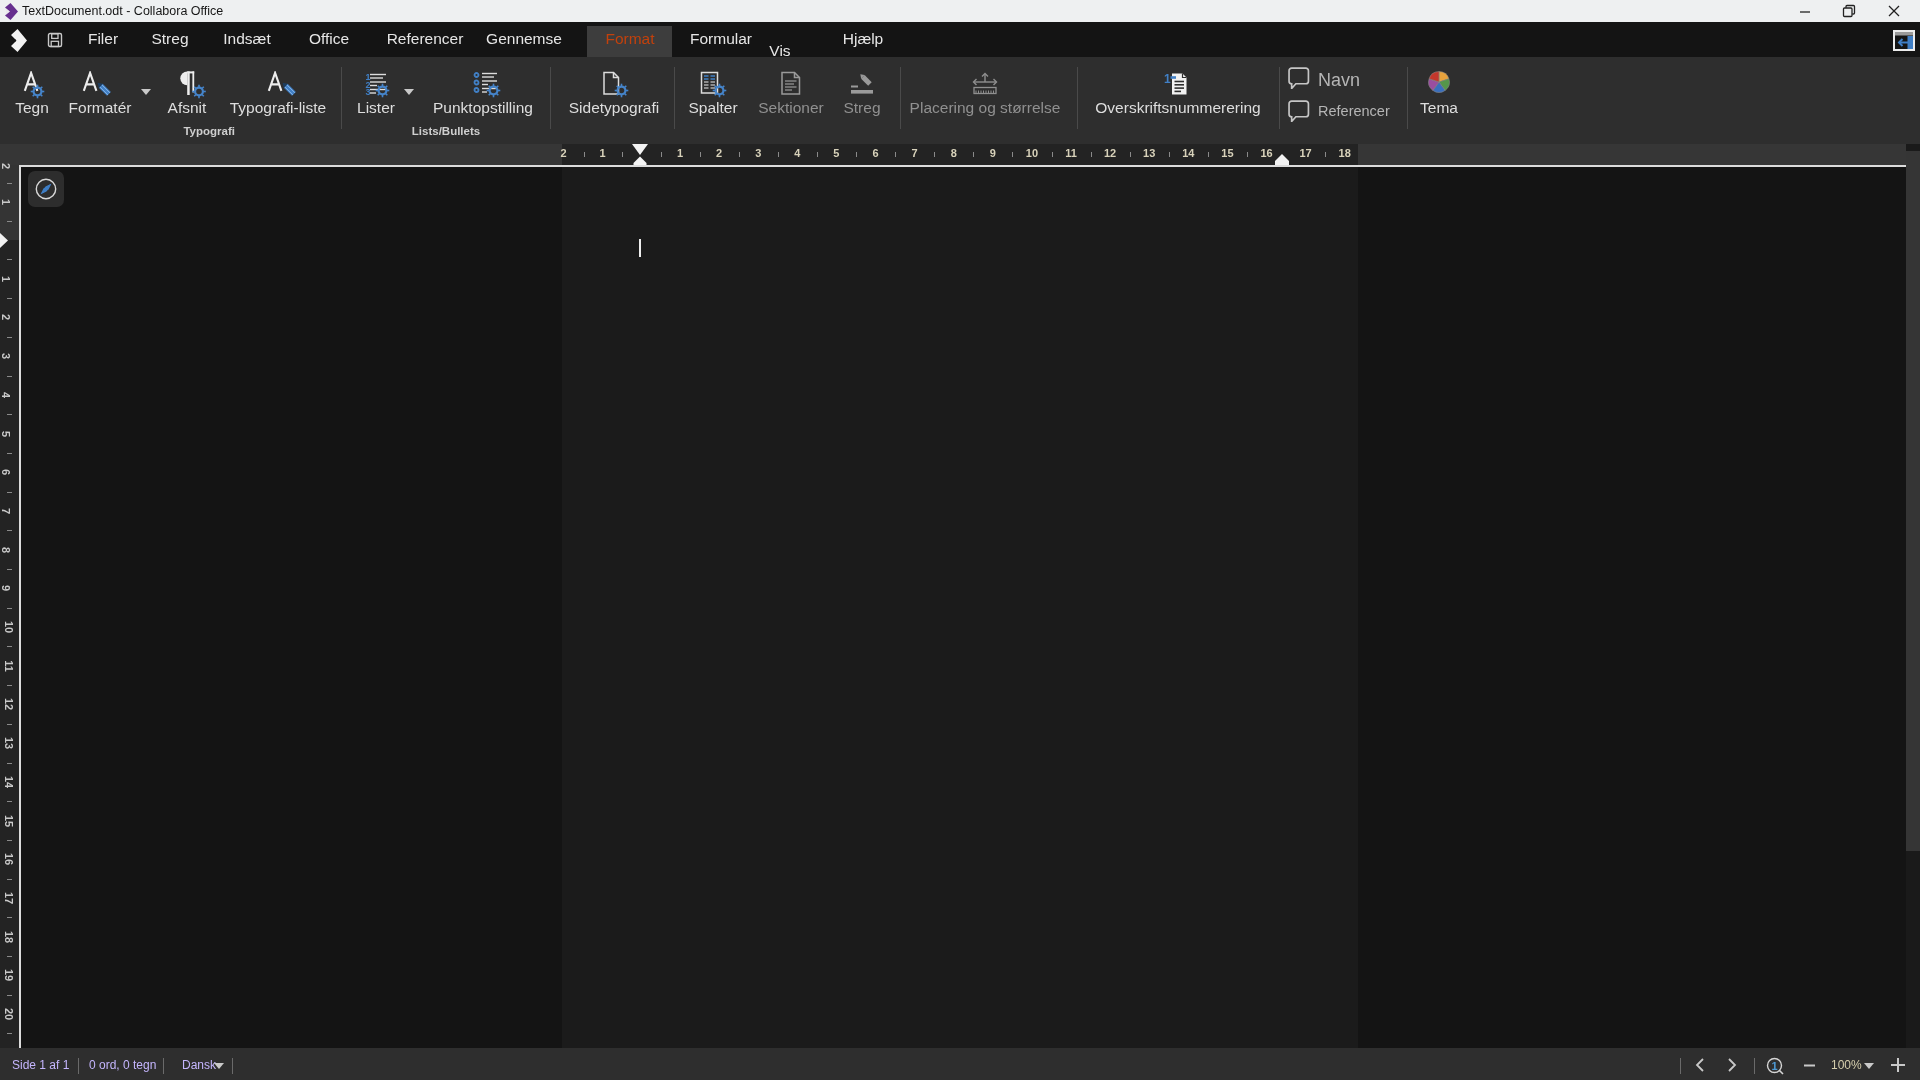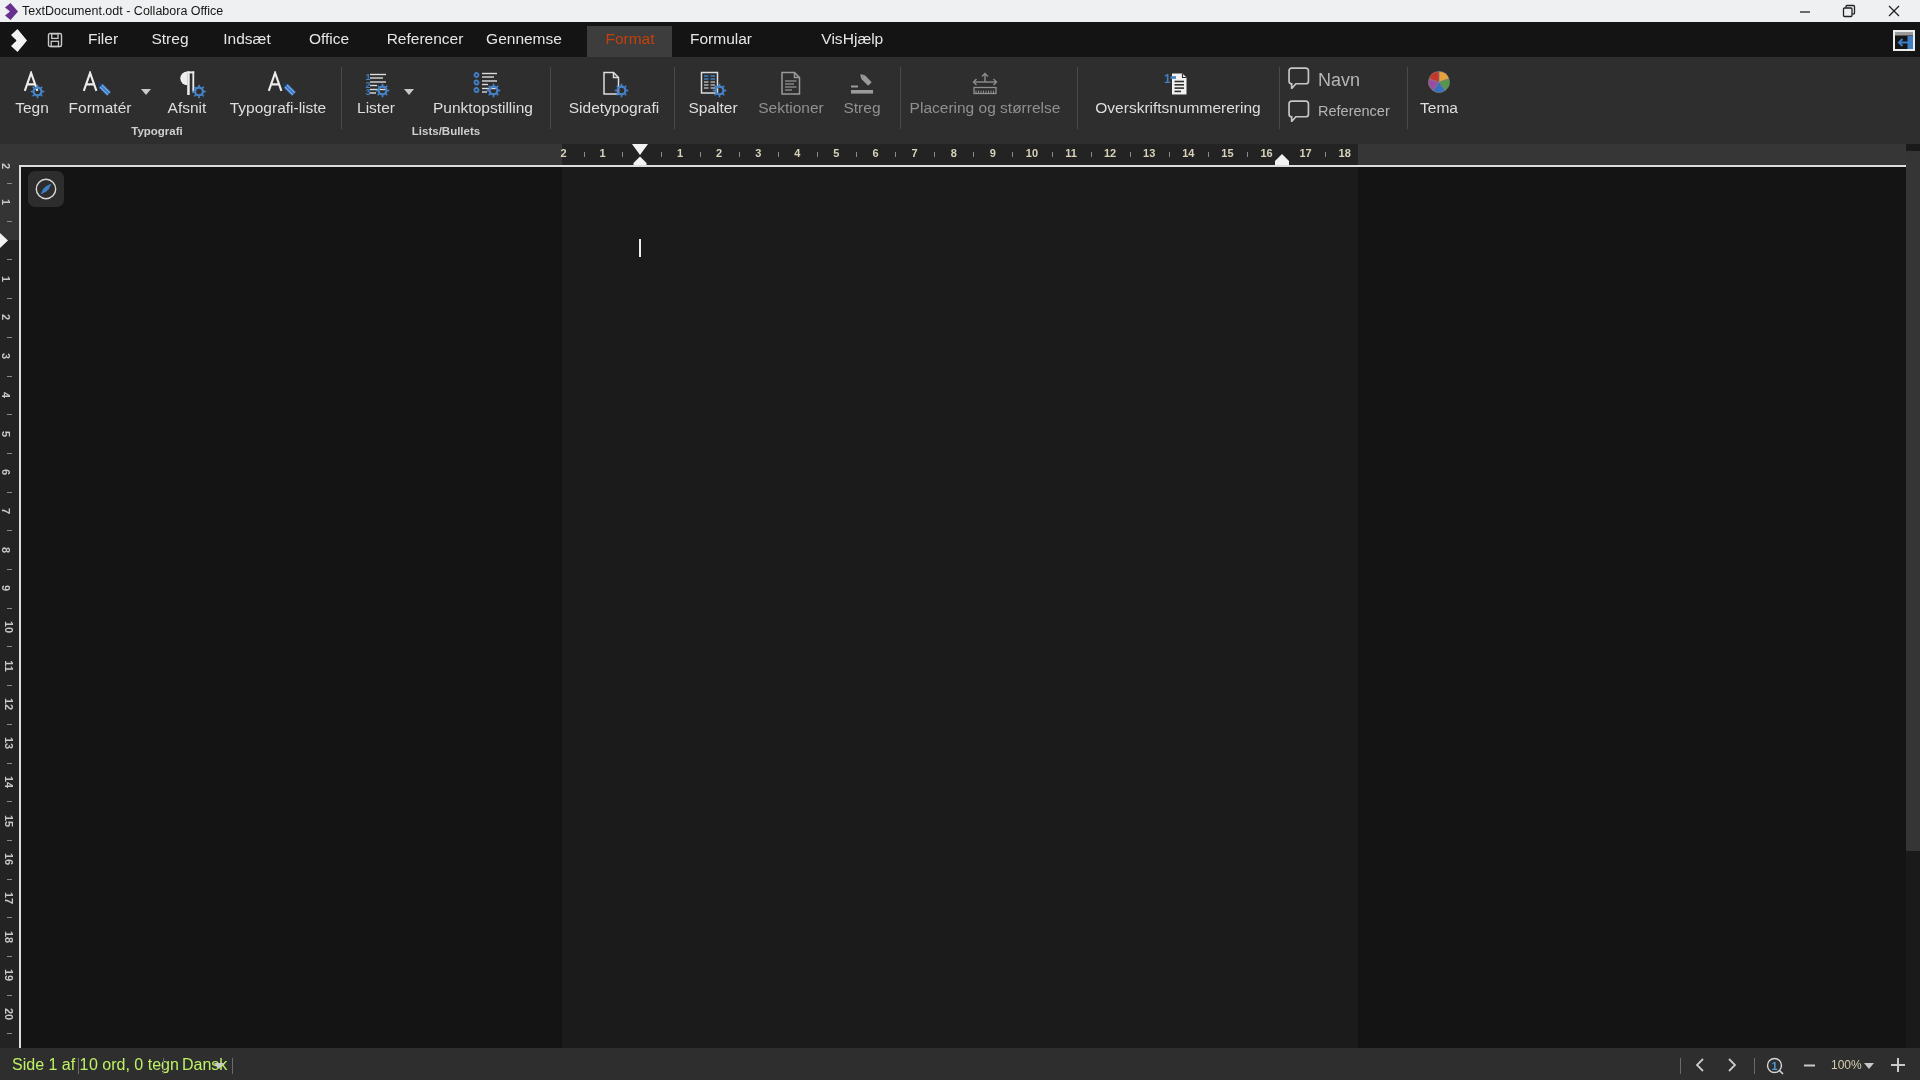--- a/index.html
+++ b/index.html
@@ -28,21 +28,21 @@
   .vnum { position:absolute; left:3px; font-size:11px; font-weight:bold; color:#c9c9c9; transform:translateY(-50%) rotate(90deg); }
   .vtick { position:absolute; left:7px; width:5px; height:1px; background:#8a8a8a; }
   #vline { position:absolute; left:19px; top:165px; width:2px; height:883px; background:#dcdcdc; }
   #docarea { position:absolute; left:21px; top:167px; width:1899px; height:881px; background:#141414; }
   #page { position:absolute; left:541px; top:0; width:796px; height:881px; background:#1b1b1b; }
   #navbtn { position:absolute; left:7px; top:4px; width:36px; height:36px; background:#2d2d2d; border-radius:7px; }
   #cursor { position:absolute; left:618px; top:72px; width:2px; height:18px; background:#eeeeee; }
   #sbtrack { position:absolute; left:1906px; top:144px; width:14px; height:904px; background:#1a1a1a; }
   #sbthumb { position:absolute; left:0; top:7px; width:14px; height:700px; background:#353535; }
   #statusbar { position:absolute; left:0; top:1048px; width:1920px; height:32px; background:#2e2e2e; }
-  .sitem { position:absolute; top:0; height:32px; line-height:34px; font-size:16px; color:#bef264; white-space:nowrap; }
+  .sitem { position:absolute; top:0; height:32px; line-height:34px; font-size:12px; color:#c4b5fd; white-space:nowrap; }
   .ssep { position:absolute; top:10px; width:1px; height:16px; background:#6a6a6a; }
 </style>
 </head>
 <body>
 
 <div id="titlebar">
   <svg class="abs" style="left:5px; top:3px;" width="13" height="17" viewBox="0 0 13 17">
     <polygon points="0,4.5 5.5,0 13,8.5 5.5,17 0,12.5 4.5,8.5" fill="#67308f"></polygon>
     <polygon points="1,5.5 5,8.5 1,11.5" fill="#e9e9ec"></polygon>
   </svg>
@@ -72,21 +72,21 @@
     <rect x="4.2" y="9.3" width="7.3" height="5.2" fill="none" stroke="#c9c9c9" stroke-width="1.3"></rect>
   </svg>
   <div class="mitem" style="left:83px;  width:40px;">Filer</div>
   <div class="mitem" style="left:147px; width:46px;">Streg</div>
   <div class="mitem" style="left:222px; width:50px;">Indsæt</div>
   <div class="mitem" style="left:303px; width:52px;">Office</div>
   <div class="mitem" style="left:386px; width:78px;">Referencer</div>
   <div class="mitem" style="left:484px; width:80px;">Gennemse</div>
   <div class="mitem" style="left:602px; width:56px; color:#c2410c;">Format</div>
   <div class="mitem" style="left:688px; width:66px;">Formular</div>
-  <div class="mitem" style="left:819px; width:26px;">Vis</div>
+  <div class="mitem" style="left:767px; width:26px;margin-top:12px;">Vis</div>
   <div class="mitem" style="left:840px; width:46px;">Hjælp</div>
   <svg class="abs" style="left:1893px; top:8px;" width="22" height="21" viewBox="0 0 22 21">
     <rect x="1" y="1" width="20" height="19" fill="none" stroke="#ececec" stroke-width="2"></rect>
     <rect x="2" y="2" width="18" height="3.5" fill="#9a9a9a"></rect>
     <rect x="14.5" y="6" width="5.5" height="13" fill="#3f7ec5"></rect>
     <g stroke="#3f7ec5" stroke-width="2" fill="none">
       <line x1="6" y1="12.5" x2="15" y2="12.5"></line>
       <polyline points="9.5,9 6,12.5 9.5,16"></polyline>
     </g>
   </svg>
@@ -154,21 +154,21 @@
   </div>
 
   <div class="tbtn" style="left:228px; width:100px;">
     <svg class="ticon" style="left:39px;" width="34" height="28" viewBox="0 0 34 28">
       <use href="#glyphA" transform="translate(1,1)"></use>
       <use href="#pencil" transform="translate(21,17)"></use>
     </svg>
     <div class="tlabel">Typografi-liste</div>
   </div>
 
-  <div class="glabel" style="left:107px; width:100px;">Typografi</div>
+  <div class="glabel" style="left:135px; width:100px;text-align:right;">Typografi</div>
   <div class="tsep" style="left:341px;"></div>
 
   <div class="tbtn" style="left:346px; width:60px;">
     <svg class="ticon" style="left:16px;" width="30" height="27" viewBox="0 0 30 27">
       <g font-size="9" font-weight="bold" fill="#4180c6">
         <text x="3.5" y="9">1</text>
           <text x="3.5" y="16.5">2</text>
           <text x="3.5" y="24">3</text>
       </g>
       <g stroke="#dcdcdc" stroke-width="1.4">

